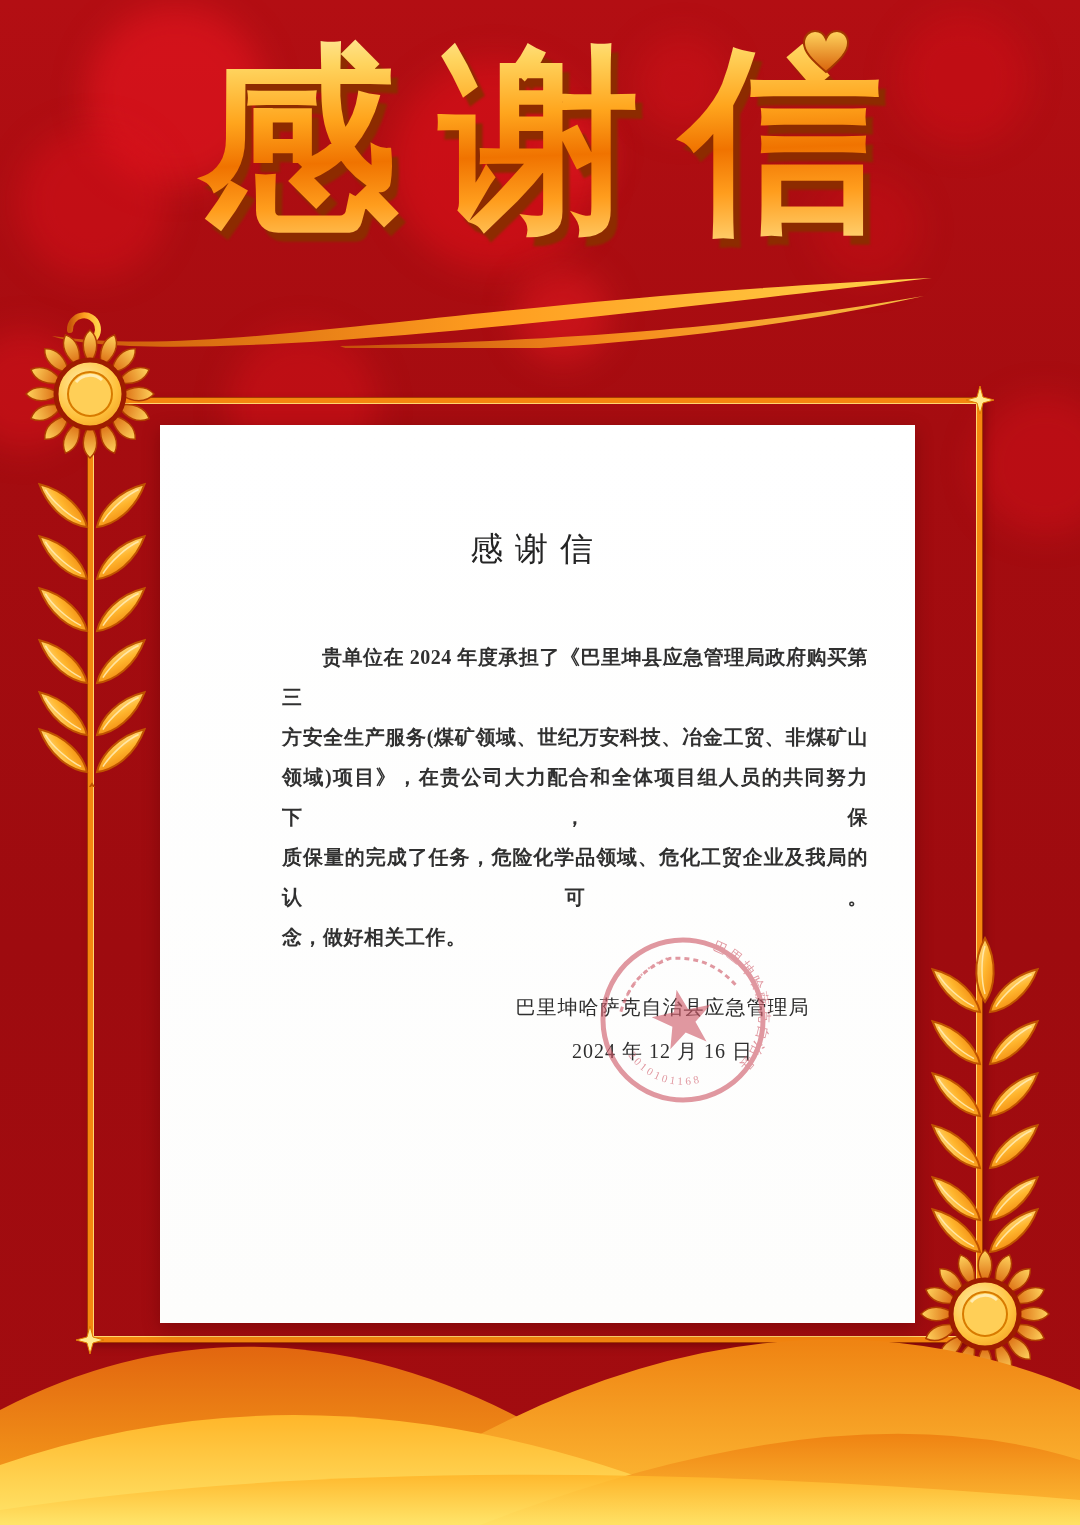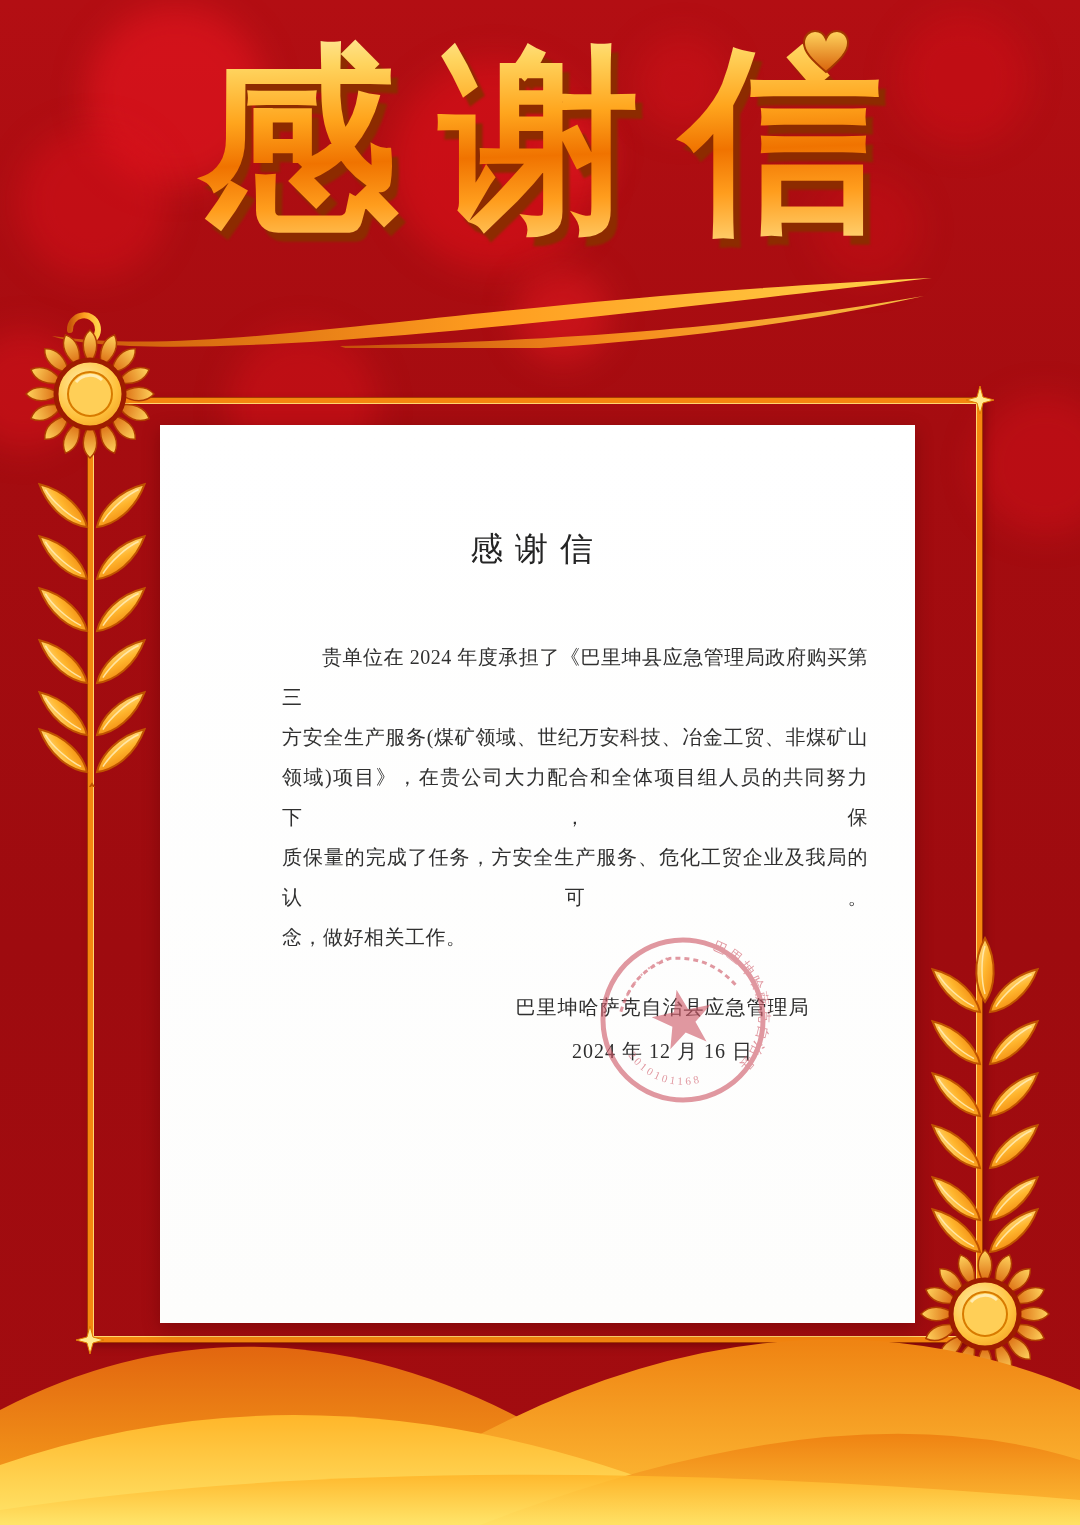--- a/index.html
+++ b/index.html
@@ -63,21 +63,21 @@
     position:absolute;top:102px;left:0;right:0;text-align:center;
     font-size:33px;letter-spacing:12px;color:#242424;
   }
   .salutation{
     position:absolute;top:168px;left:122px;right:47px;
     font-size:21px;color:#2e2e2e;letter-spacing:1px;
   }
   .letter-body{position:absolute;top:212px;left:122px;right:47px;}
   .letter-body .line{
     font-size:20px;line-height:40px;color:#303030;letter-spacing:.5px;
-    text-align:justify;text-align-last:justify;text-justify:inter-character;
+    text-align:justify;text-align-last:justify;text-justify:inter-character;font-weight:bold;
   }
   .letter-body .line.indent{text-indent:2em;}
   .letter-body .line.last{text-align:center;text-align-last:left;}
   .sign-block{
     position:absolute;left:330px;top:560px;width:345px;text-align:center;
     font-size:20px;line-height:44px;color:#2e2e2e;letter-spacing:1px;z-index:2;
   }
   .stamp{position:absolute;left:428px;top:500px;z-index:3;opacity:.62;transform:rotate(-12deg);}
 
   
@@ -197,21 +197,21 @@
     <path d="M14,0 L17,11 L28,14 L17,17 L14,28 L11,17 L0,14 L11,11 Z" fill="#ffe98e" stroke="#e07b00" stroke-width="1"></path>
   </svg>
 </div>
 
 <div class="paper">
   <div class="letter-title">感谢信</div>
   <div class="letter-body">
     <div class="line indent">贵单位在 2024 年度承担了《巴里坤县应急管理局政府购买第三</div>
     <div class="line">方安全生产服务(煤矿领域、世纪万安科技、冶金工贸、非煤矿山</div>
     <div class="line">领域)项目》，在贵公司大力配合和全体项目组人员的共同努力下，保</div>
-    <div class="line">质保量的完成了任务，方安全生产服务、危化工贸企业及我局的认可。</div>
+    <div class="line">质保量的完成了任务，危险化学品领域、危化工贸企业及我局的认可。</div>
     <div class="line last">念，做好相关工作。</div>
   </div>
   <div class="sign-block">
     <div>巴里坤哈萨克自治县应急管理局</div>
     <div>2024 年 12 月 16 日</div>
   </div>
 
   <svg class="stamp" width="190" height="190" viewBox="0 0 190 190">
     <defs>
       <path id="arcCn" d="M138,32 A70,70 0 0 1 142,150"></path>

